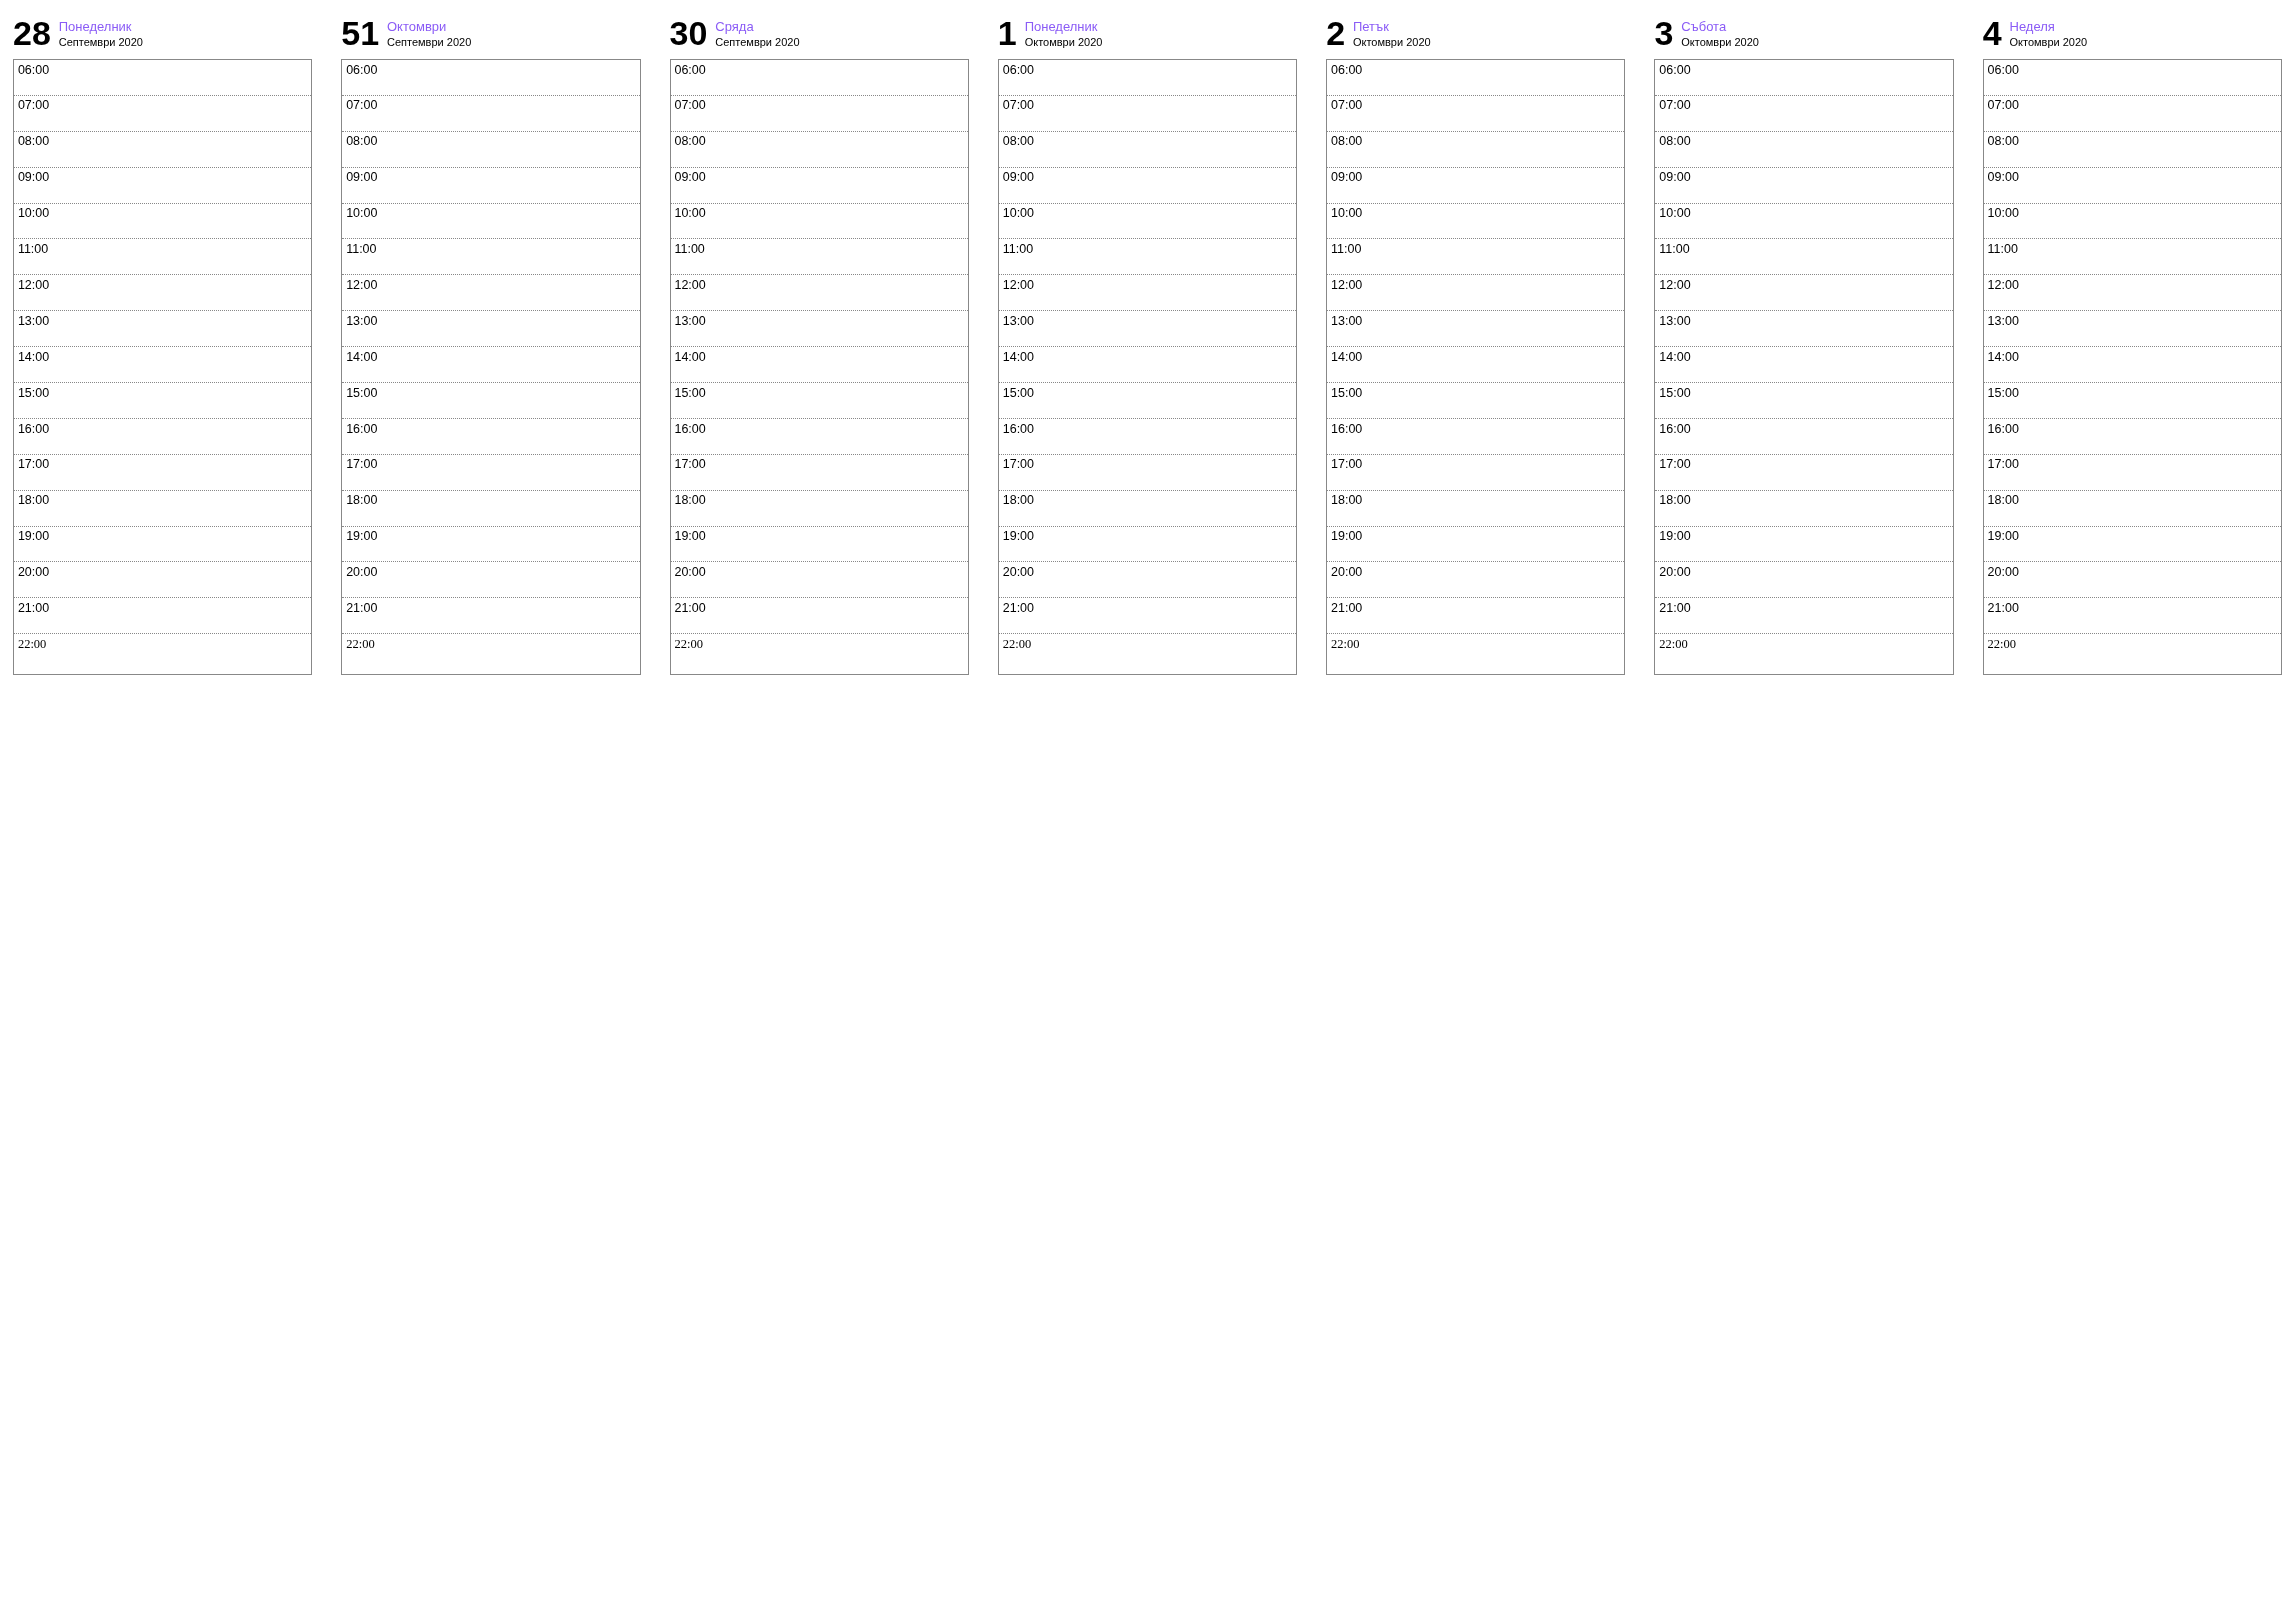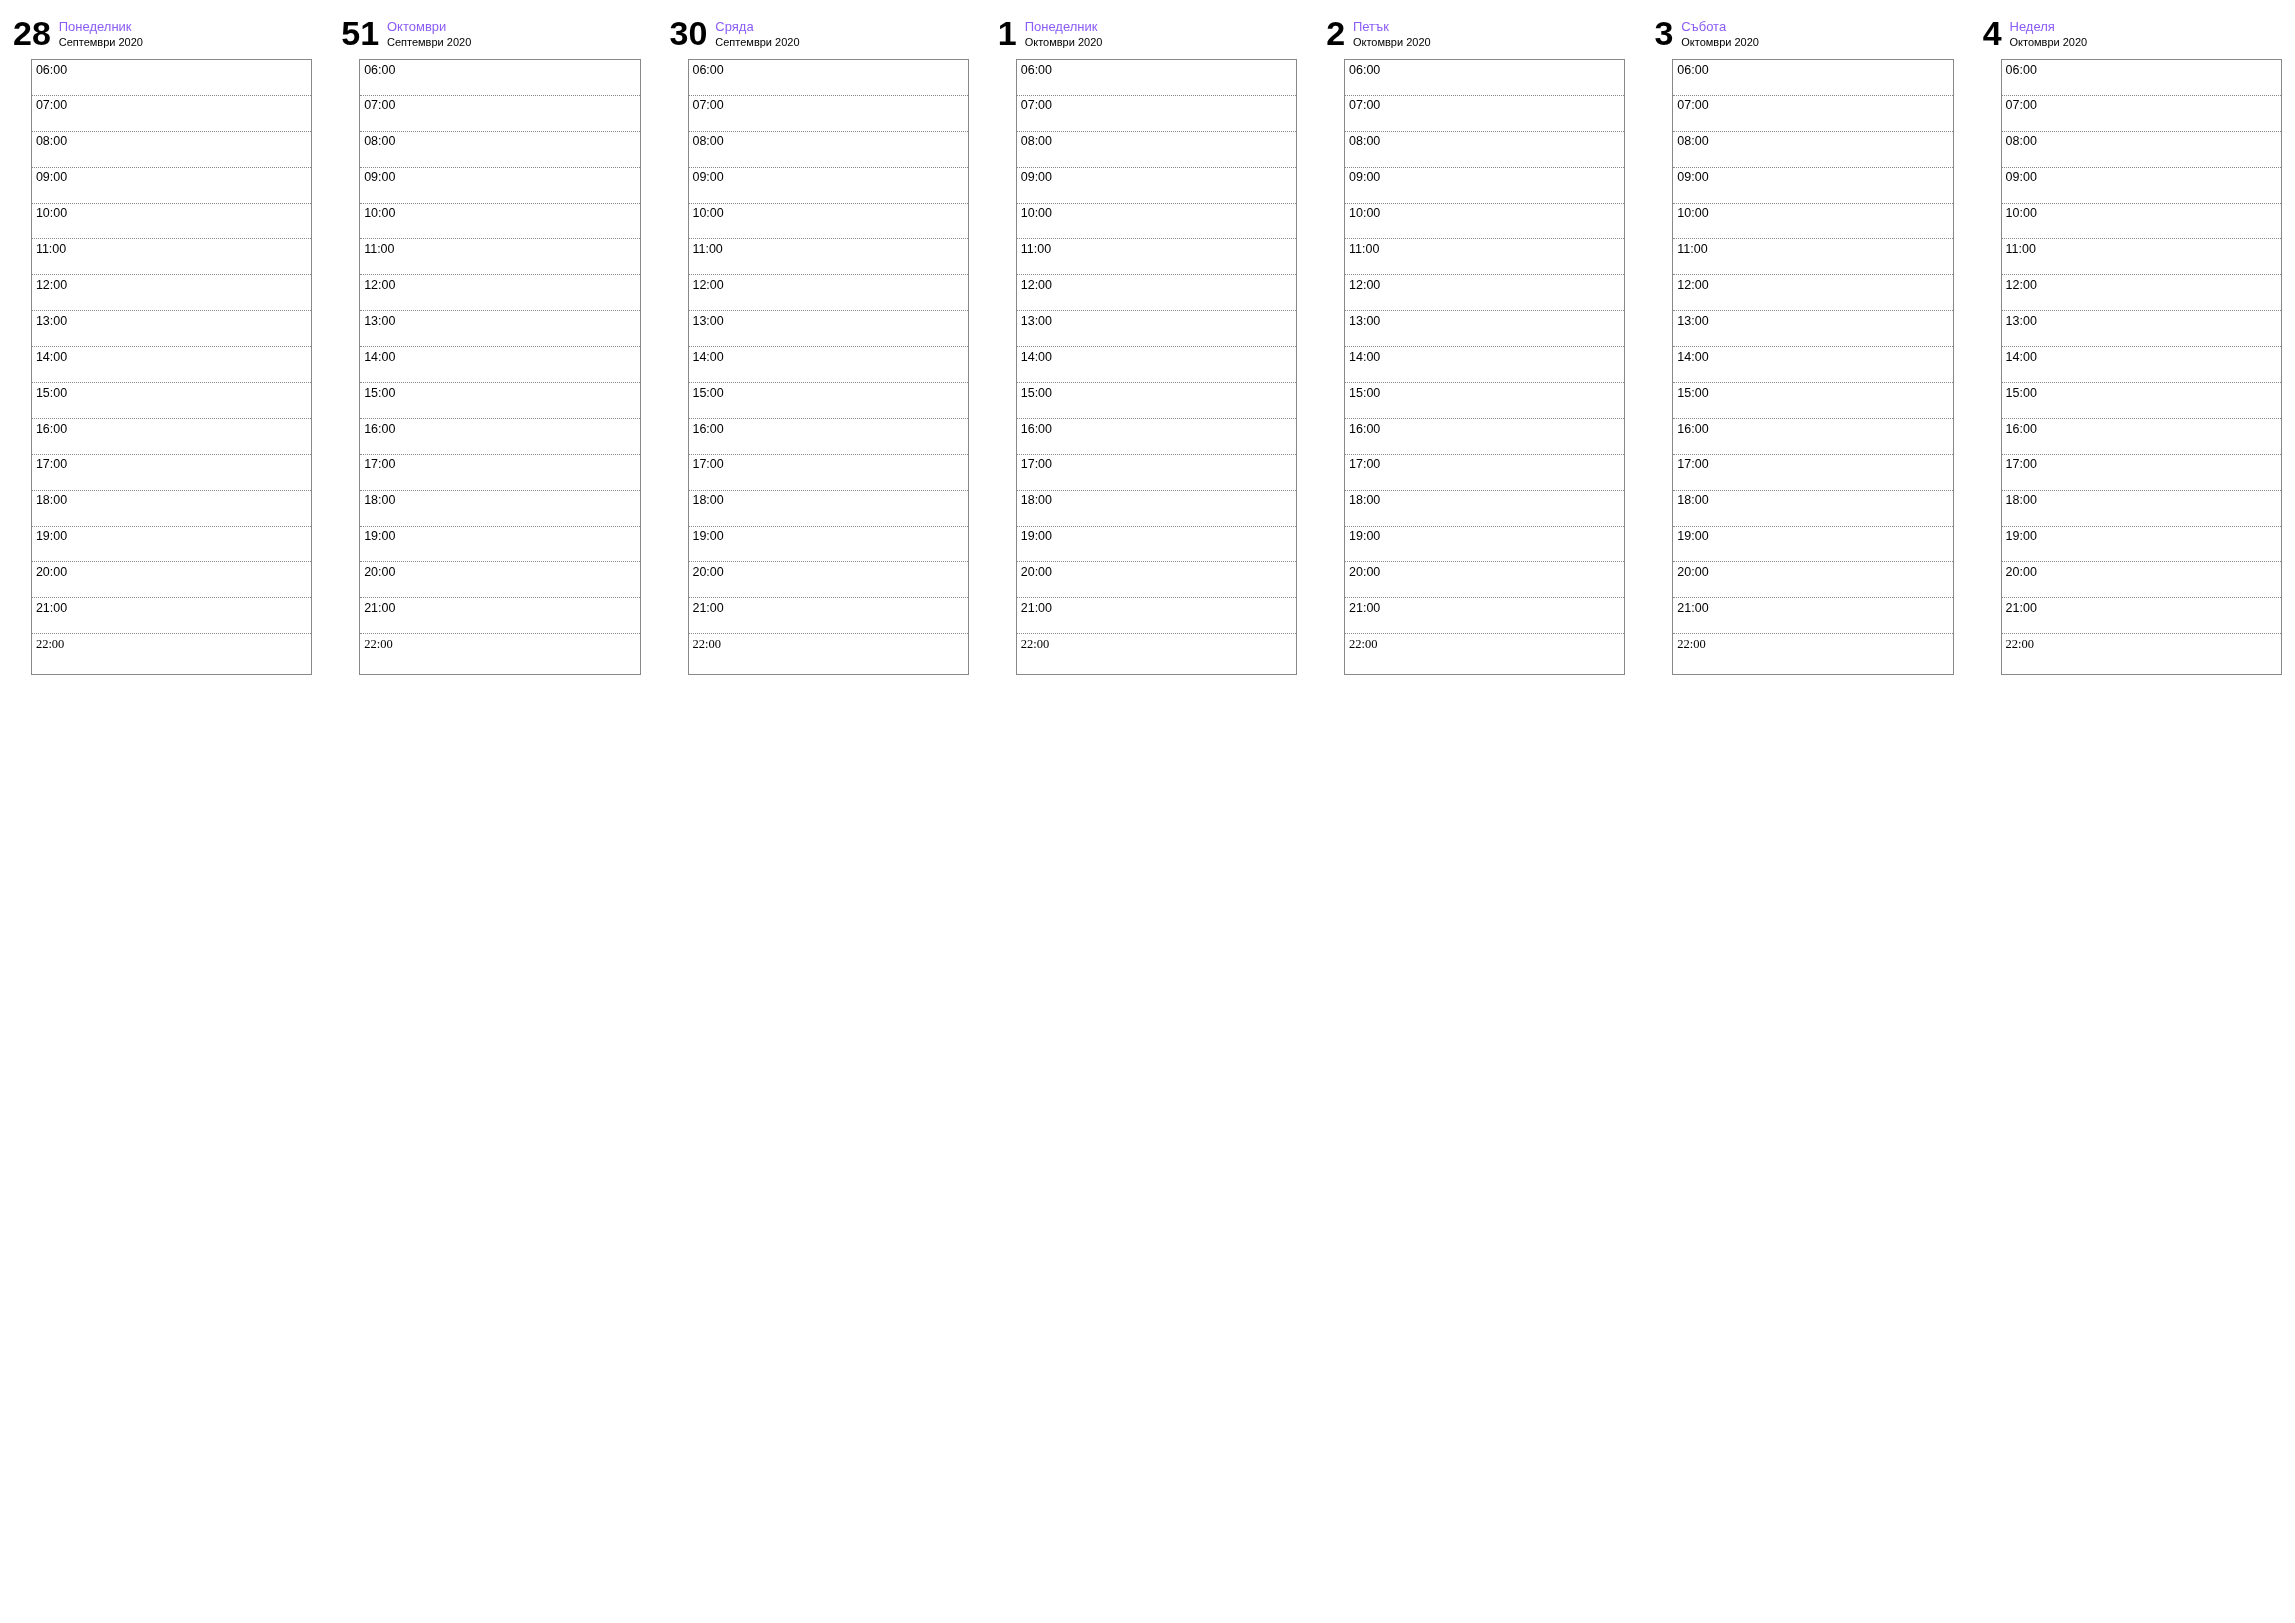--- a/index.html
+++ b/index.html
@@ -47,21 +47,20 @@
     }
     .day-month {
       font-size: 11px;
       color: #000;
       font-weight: normal;
     }
     .time-slots {
       border: 0.7px solid #888;
       display: flex;
       flex-direction: column;
-      margin-left: 18px;
     }
     .time-slot {
       border-top: 0.7px dotted #888;
       padding: 2.6px 3.9px 18.3px 3.9px;
       font-size: 12.5px;
       color: #000;
       min-height: 34px;
     }
     .time-slot:first-child {
       border-top: none;

